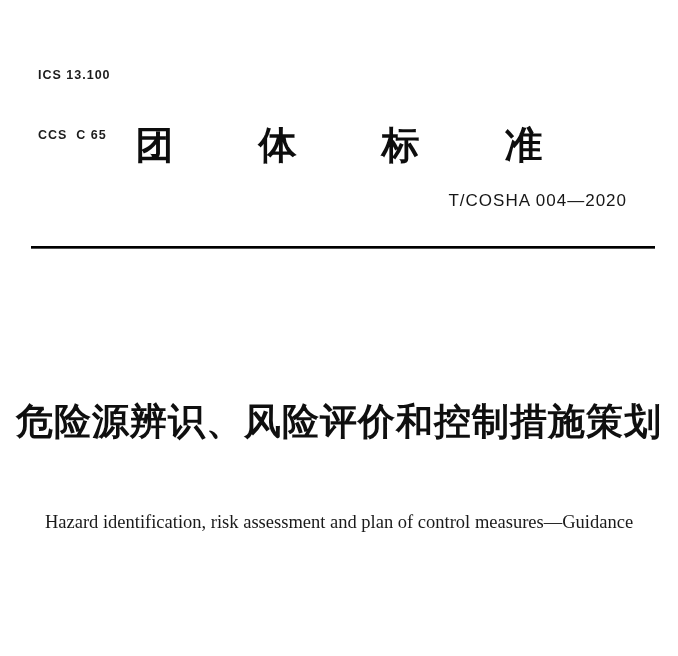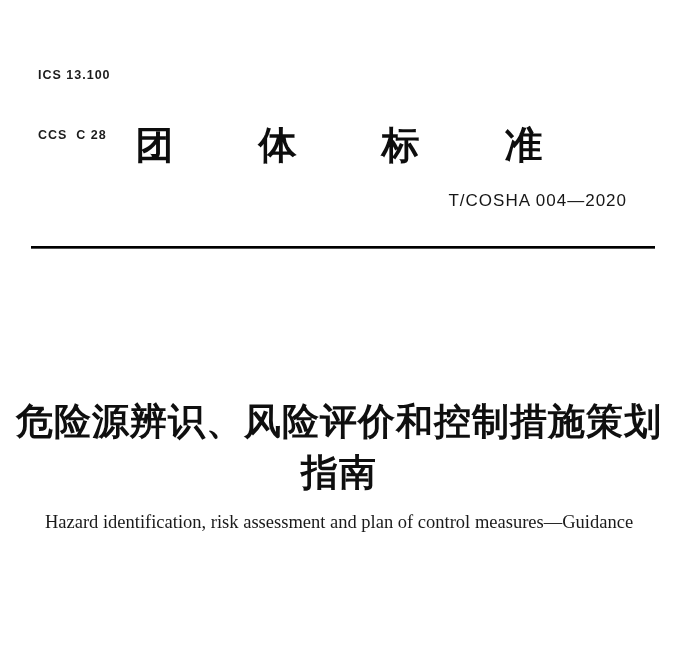--- a/index.html
+++ b/index.html
@@ -93,31 +93,30 @@
     white-space: nowrap;
   }
 </style>
 </head>
 <body>
 
 <div class="page">
 
   <div class="meta">
     <div>ICS 13.100</div>
-    <div>CCS  C 28</div>
+    <div>CCS  C 65</div>
   </div>
 
   <div class="category-title">
     <span class="spread">团体标准</span>
   </div>
 
   <div class="std-number">T/COSHA 004—2020</div>
 
   <div class="rule"></div>
 
   <div class="cn-title">
     <div>危险源辨识、风险评价和控制措施策划</div>
-    <div>指南</div>
   </div>
 
   <div class="en-title">Hazard identification, risk assessment and plan of control measures—Guidance</div>
 
 </div>
 
 </body></html>

